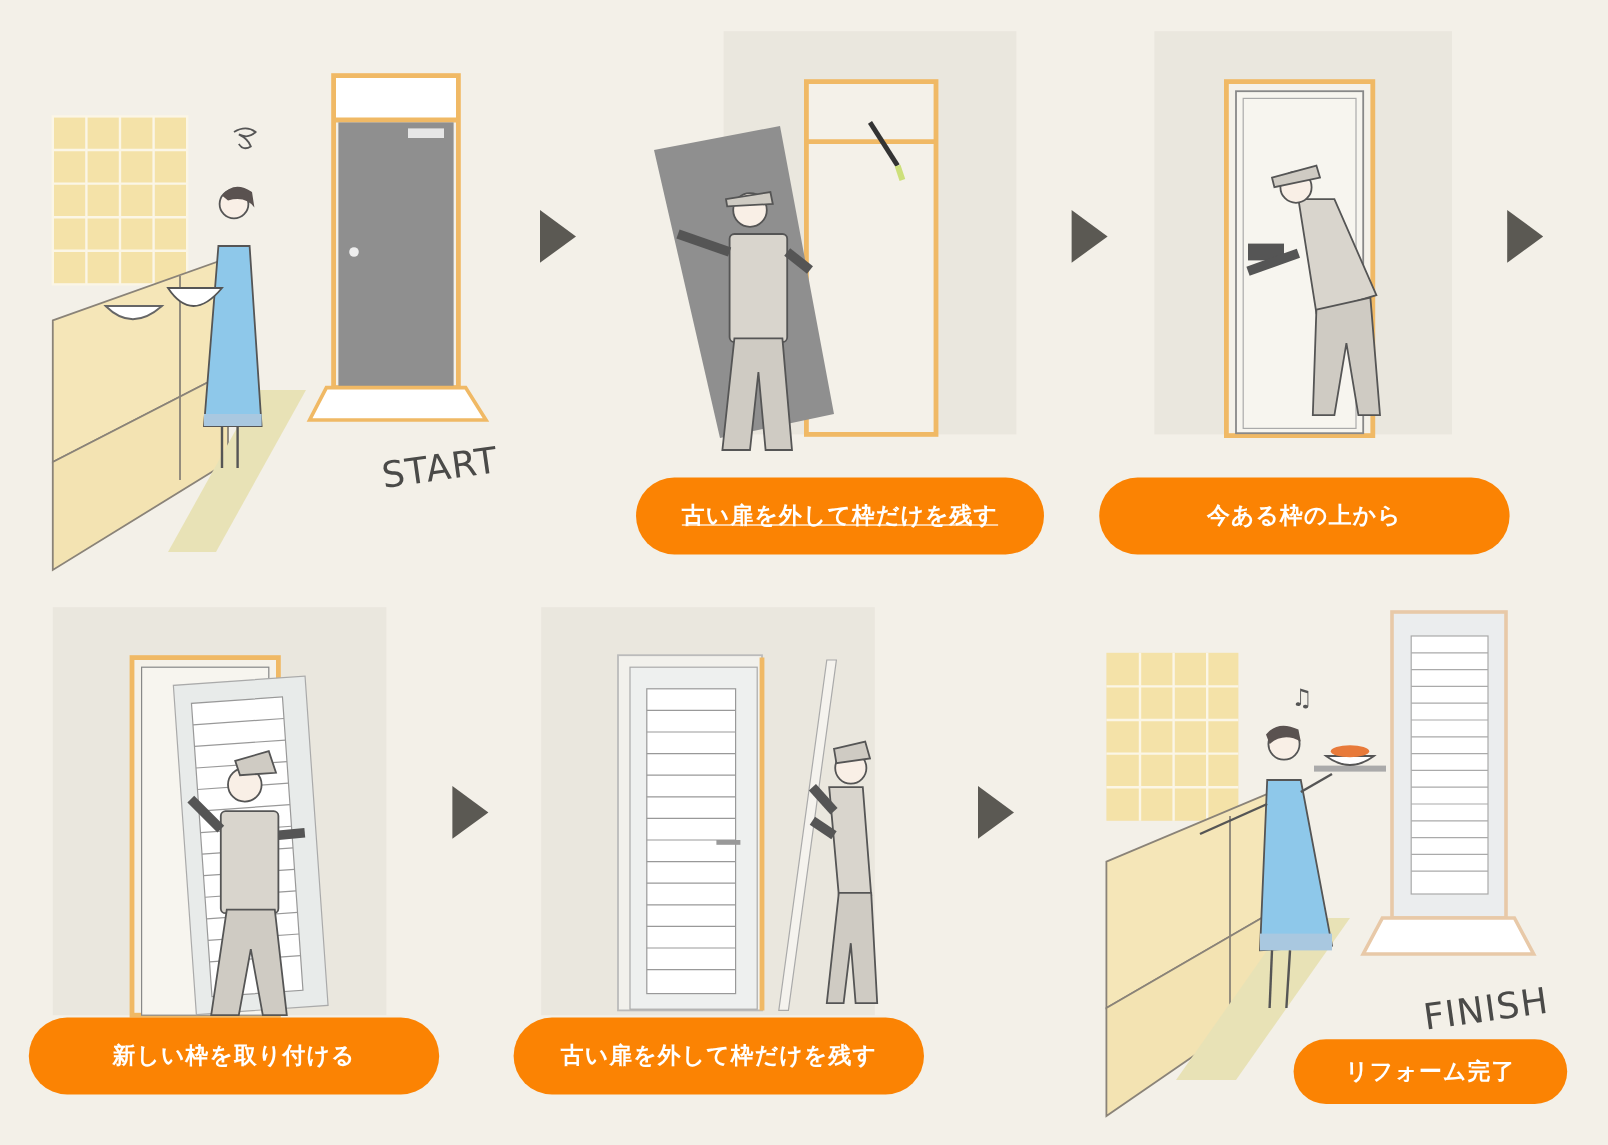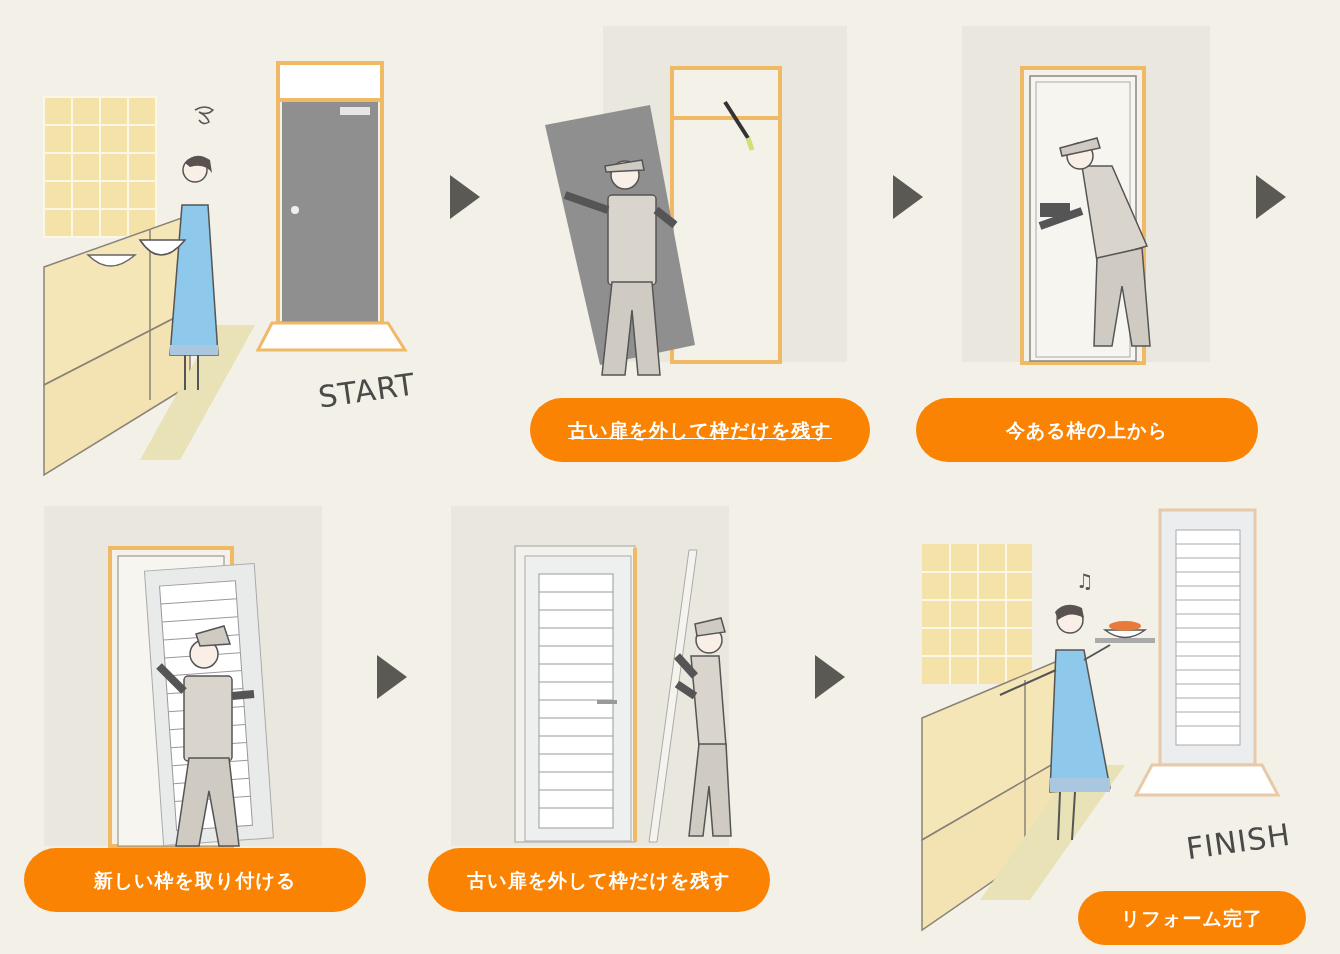--- a/index.html
+++ b/index.html
@@ -245,15 +245,15 @@
     <line x1="175" y1="292" x2="172" y2="340" stroke="#555" stroke-width="2"></line>
     <line x1="156" y1="170" x2="100" y2="195" stroke="#555" stroke-width="2"></line>
     <line x1="184" y1="160" x2="210" y2="145" stroke="#555" stroke-width="2"></line>
     <rect x="195" y="138" width="60" height="5" fill="#aaa"></rect>
     <path d="M205,130 Q225,145 245,130 Z" fill="#fff" stroke="#555" stroke-width="1.5"></path>
     <ellipse cx="225" cy="126" rx="16" ry="5" fill="#e87a3a"></ellipse>
     <text x="176" y="88" font-size="20" fill="#555">♫</text>
   </svg>
   <div class="label-en" style="left:286px;top:324px;transform:rotate(-8deg);">FINISH</div>
 </div>
-<div class="pill" style="left:1078px;top:866px;width:228px;height:54px;margin-top:25px;">
+<div class="pill" style="left:1078px;top:866px;width:228px;height:54px;">
   <span class="line">リフォーム完了</span>
 </div>
 
 </body></html>

